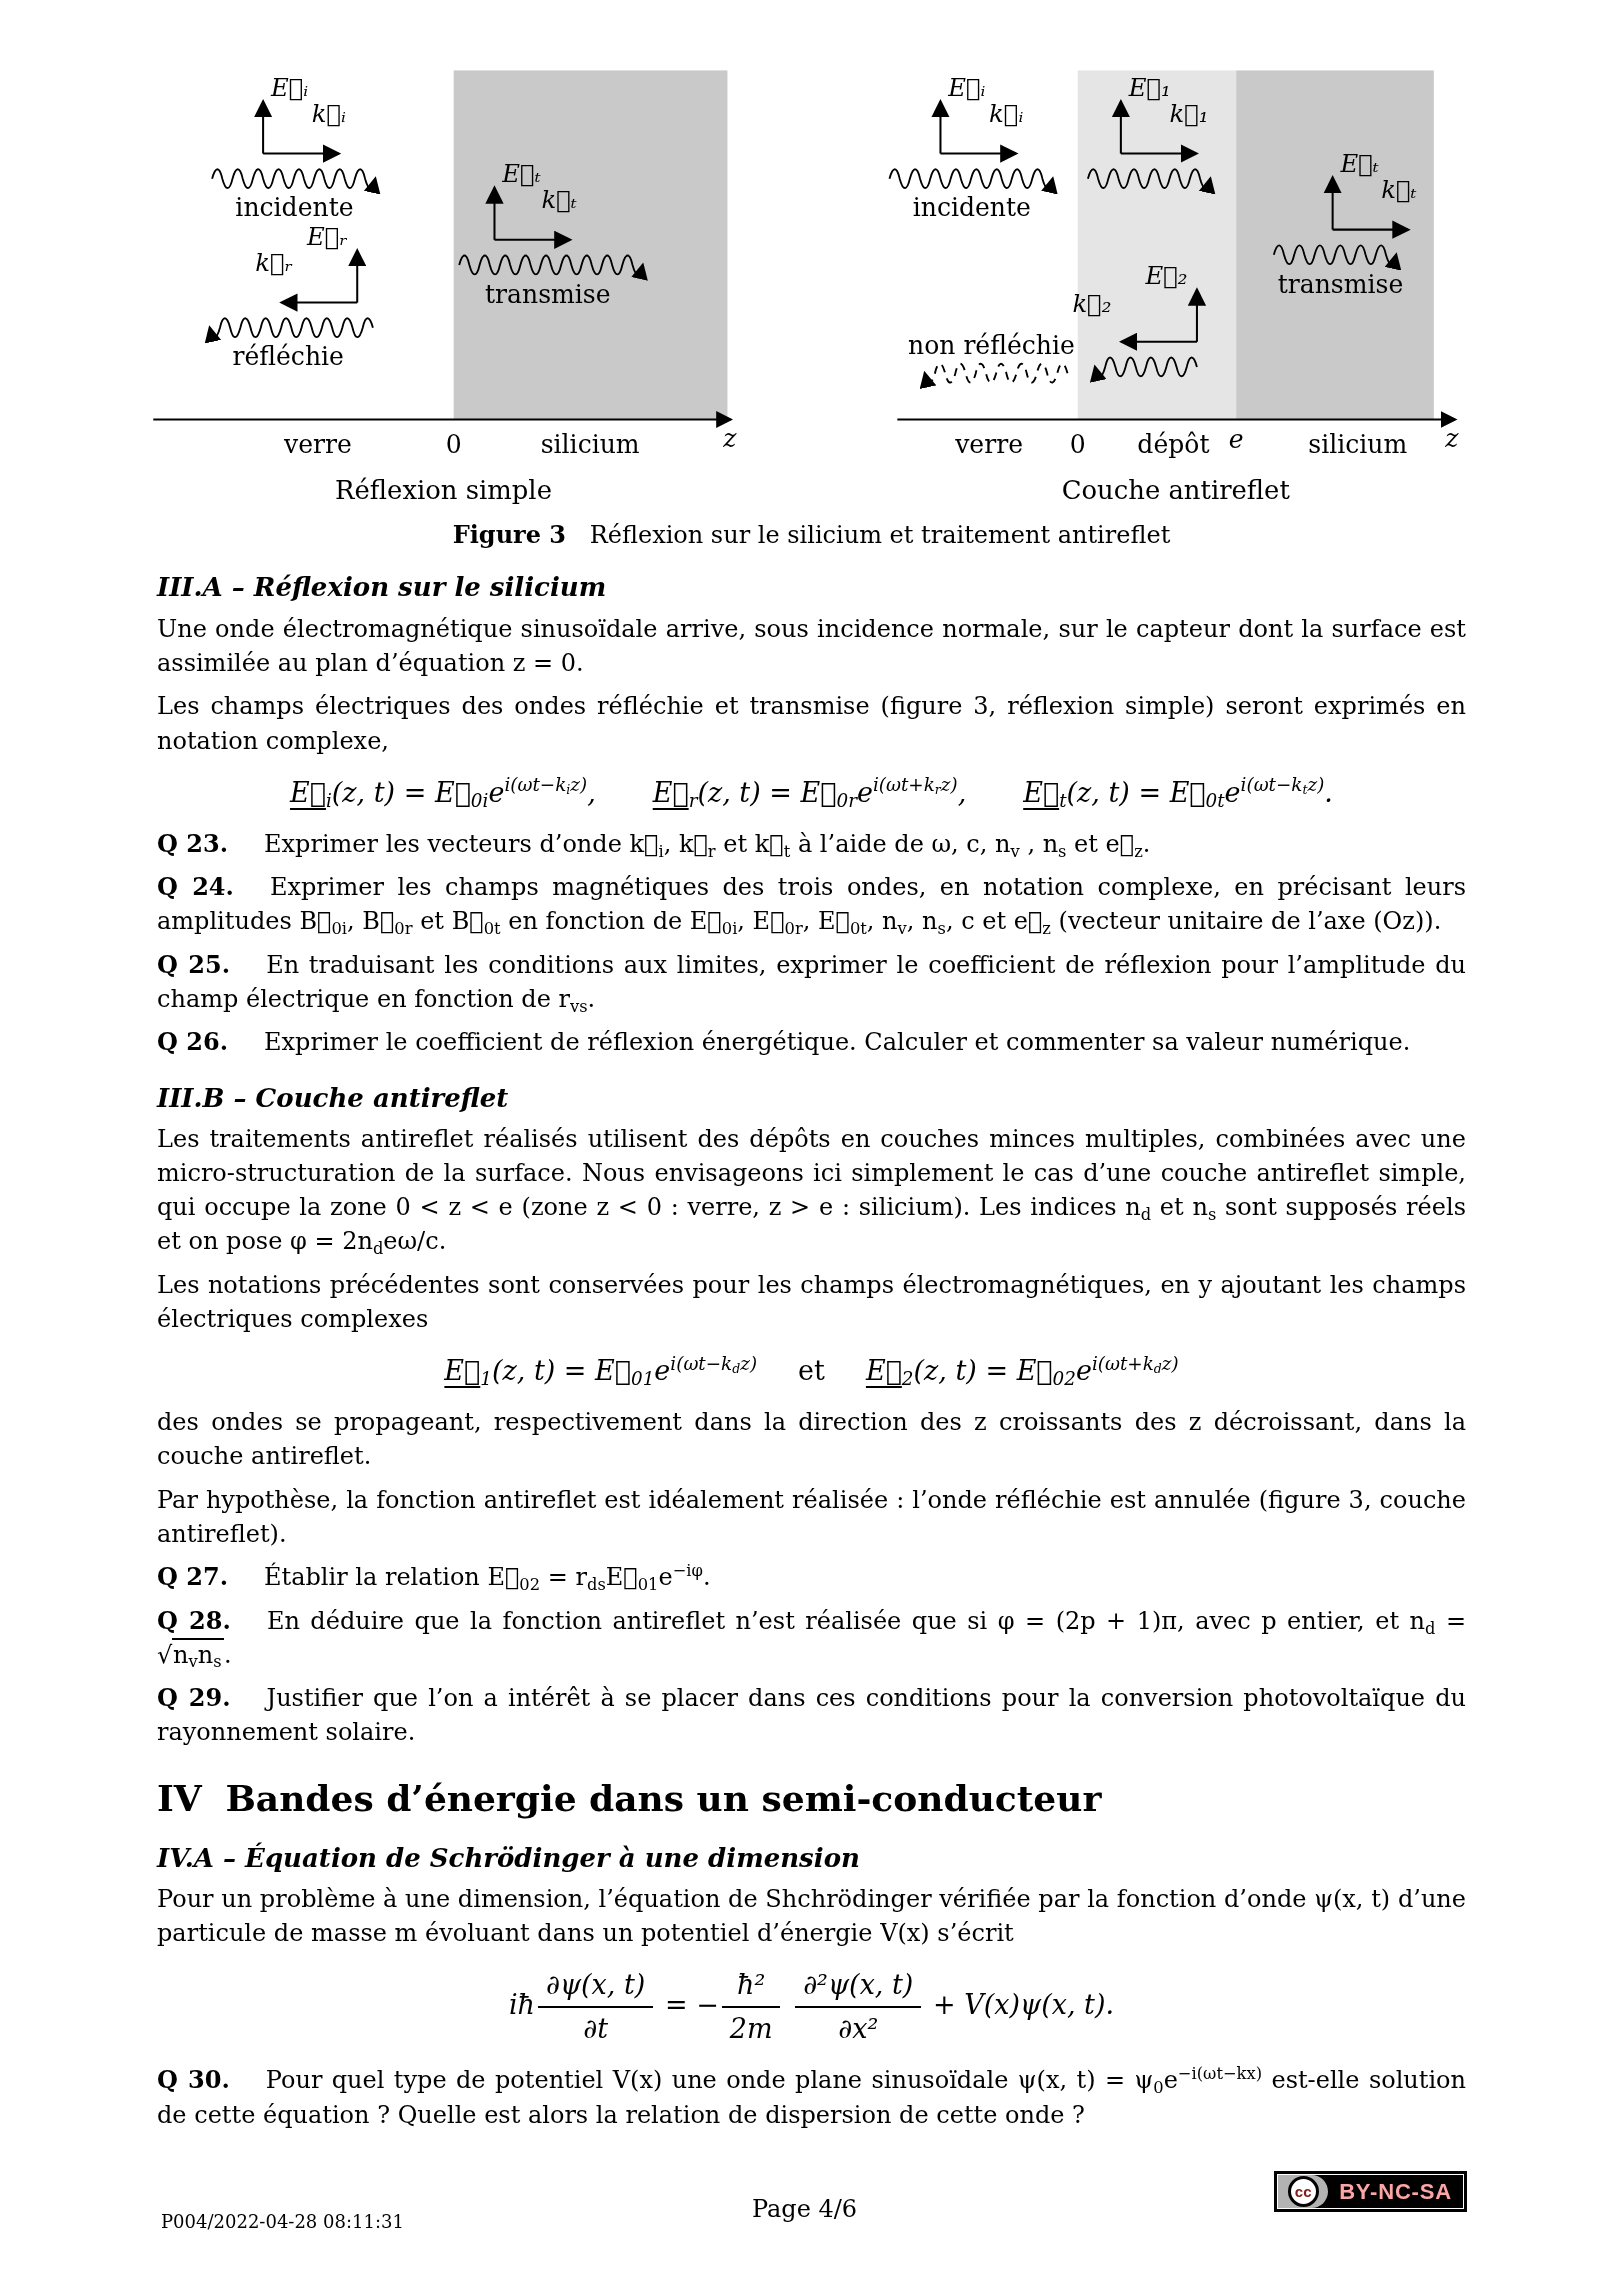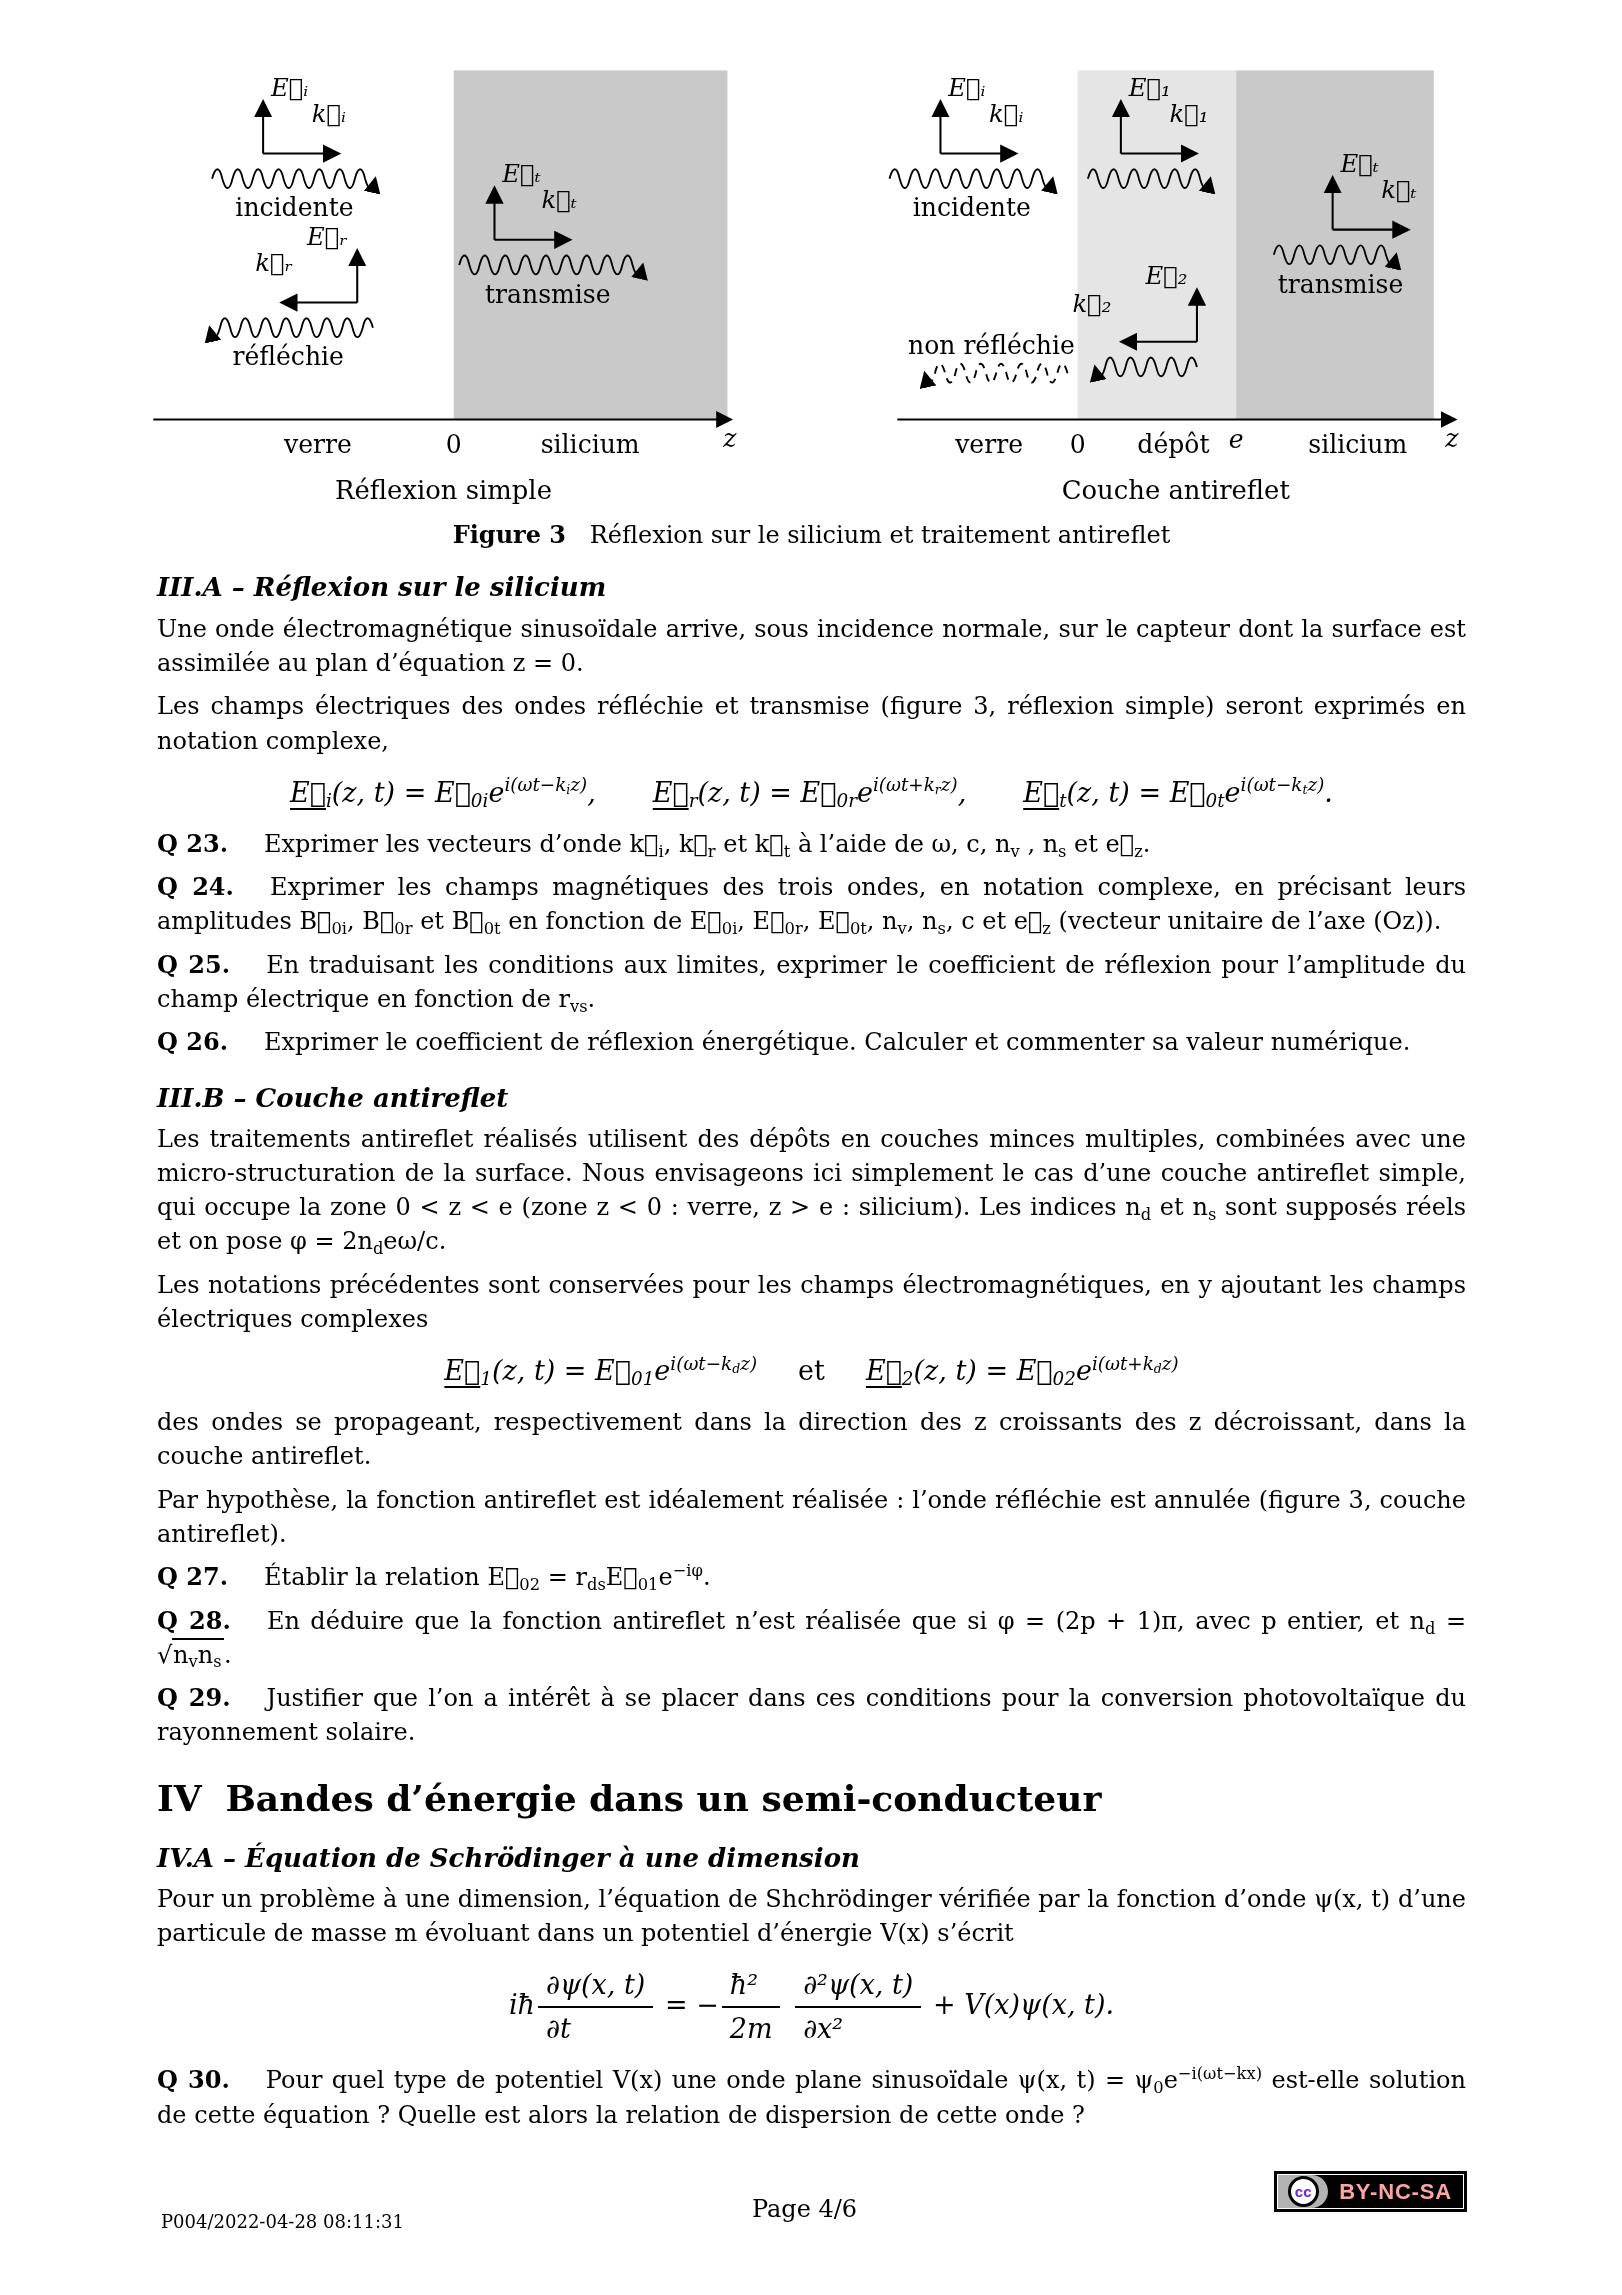--- a/index.html
+++ b/index.html
@@ -28,35 +28,35 @@
   .hmain{font-size:36px;font-weight:bold;margin:28px 0 11px 0;}
   .hmain .hnum{margin-right:23.6px;}
   .question{margin:9.4px 0;}
   .qnum{font-weight:bold;margin-right:36px;white-space:nowrap;}
   sub{font-size:68%;line-height:0;vertical-align:-0.28em;}
   sup{font-size:68%;line-height:0;vertical-align:0.55em;}
   .ul{text-decoration:underline;text-underline-offset:5.5px;text-decoration-thickness:1.6px;}
   .equation{text-align:center;font-size:27px;font-style:italic;margin:19px 0;}
   .eqgap{display:inline-block;width:57px;}
   .eqsep{font-style:normal;margin:0 41px;}
-  .frac{display:inline-block;vertical-align:middle;text-align:left;margin:0 3.1px;}
+  .frac{display:inline-block;vertical-align:middle;text-align:center;margin:0 3.1px;}
   .frac .num{display:block;padding:0 7.9px 5.5px;border-bottom:2.4px solid #000;}
   .frac .den{display:block;padding:5.5px 7.9px 0;}
   .sqrt .sqsign{font-style:normal;}
   .sqrt .rad{border-top:2.4px solid #000;padding:0.8px 2.4px 0 0.8px;}
 
   
   .stamp{position:absolute;left:161px;top:2211px;font-size:18px;}
   .pagenum{position:absolute;left:0;right:14px;top:2195px;text-align:center;font-size:24px;}
   .badge{position:absolute;right:156px;top:2171px;background:#000;padding:3.1px;}
   .badge-inner{border:1.6px solid #fff;display:flex;align-items:stretch;height:33px;}
   .badge-cc{background:#b3b3b3;width:50px;display:flex;align-items:center;justify-content:center;
             border-radius:0 16.5px 16.5px 0;}
   .cc-circle{width:25px;height:25px;border-radius:50%;background:#fff;border:3.9px solid #000;
-             color:#6d28d9;font:bold 15px "Liberation Sans",sans-serif;
+             color:#7f1d1d;font:bold 15px "Liberation Sans",sans-serif;
              display:flex;align-items:center;justify-content:center;text-align:center;}
   .badge-text{color:#fca5a5;font:bold 22px "Liberation Sans",sans-serif;display:flex;
               align-items:center;padding:0 11px;letter-spacing:0.8px;}
 </style>
 </head>
 <body>
 
 <div class="content">
 
   <div class="figure-row">

